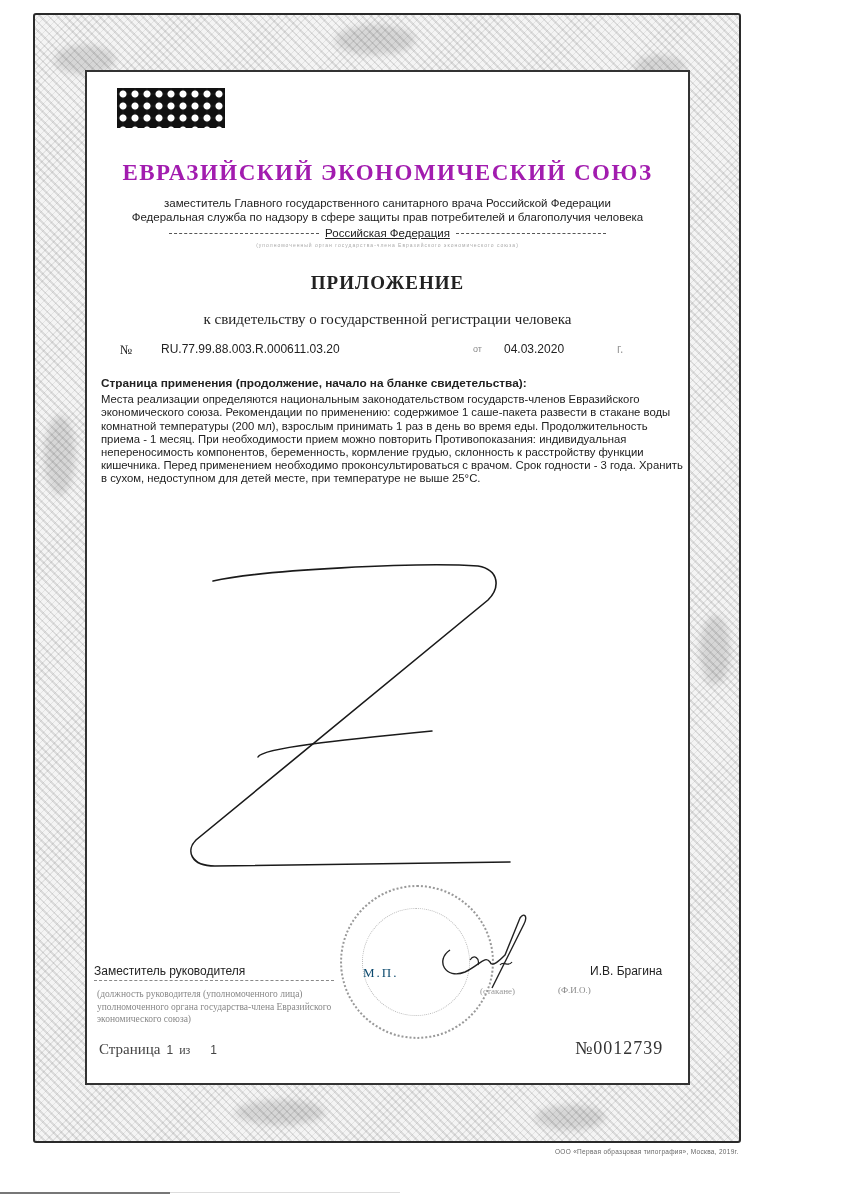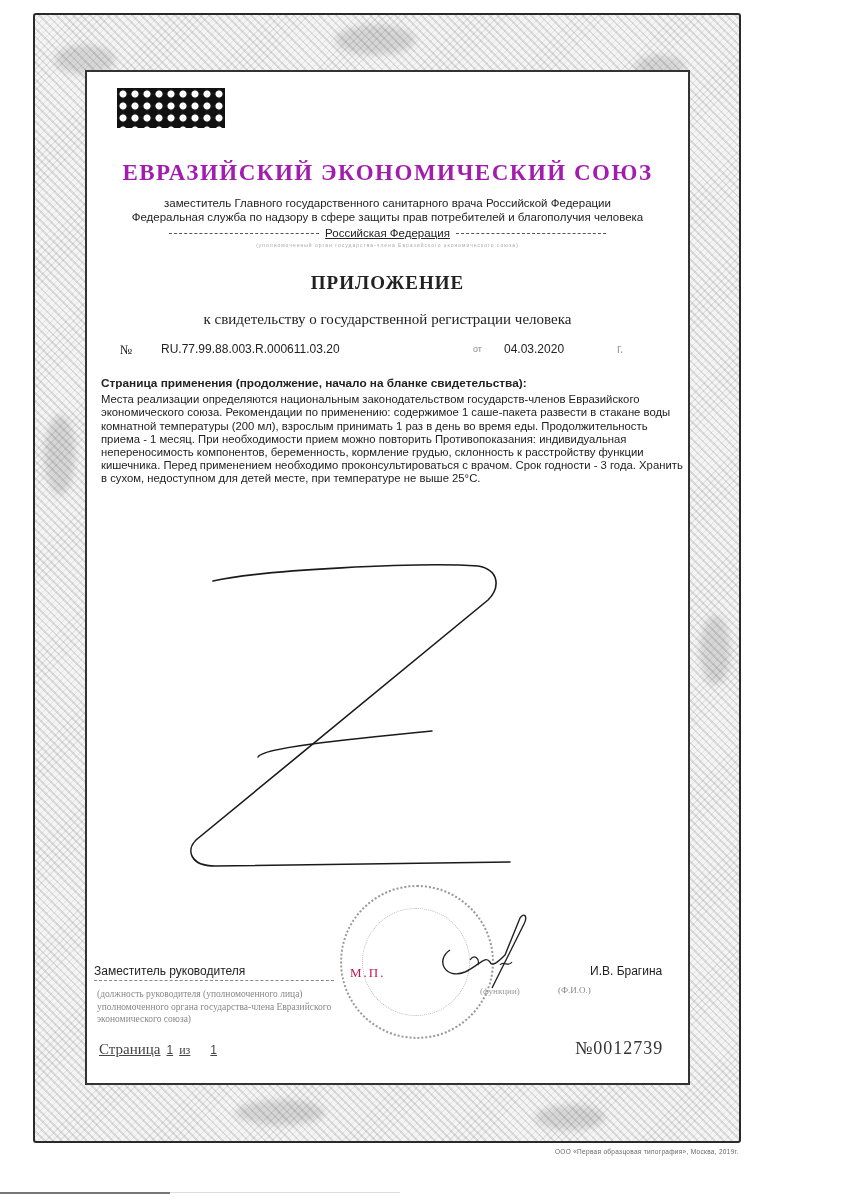--- a/index.html
+++ b/index.html
@@ -35,28 +35,28 @@
 
   .scope { position: absolute; left: 101px; top: 377px; width: 585px; font-size: 11.3px; line-height: 13.2px; color: #222; }
   .scope-heading { font-weight: bold; font-size: 11.8px; margin-bottom: 3px; }
 
   .z-mark { position: absolute; left: 0; top: 0; width: 849px; height: 1200px; pointer-events: none; }
 
   .stamp { position: absolute; left: 340px; top: 885px; width: 150px; height: 150px; border-radius: 50%; border: 2px dotted #999; }
   .stamp-inner { position: absolute; left: 362px; top: 908px; width: 106px; height: 106px; border-radius: 50%; border: 1px dotted #bbb; }
 
   .sig-role { position: absolute; left: 94px; top: 964px; font-size: 12px; color: #222; }
-  .sig-mp { position: absolute; left: 350px; top: 965px; font-family: "Liberation Serif", serif; font-size: 13px; color: #be185d; letter-spacing: 2px; }
+  .sig-mp { position: absolute; left: 363px; top: 965px; font-family: "Liberation Serif", serif; font-size: 13px; color: #0c4a6e; letter-spacing: 2px; }
   .sig-name { position: absolute; left: 590px; top: 964px; font-size: 12px; color: #222; }
   .sig-under { position: absolute; left: 94px; top: 980px; width: 240px; border-bottom: 1px dashed #888; }
   .sig-caption { position: absolute; left: 97px; top: 988px; width: 270px; font-family: "Liberation Serif", serif; font-size: 9.5px; line-height: 12.5px; color: #888; }
   .sig-cap-right { position: absolute; left: 558px; top: 985px; font-family: "Liberation Serif", serif; font-size: 9px; color: #888; }
   .sig-cap-mid { position: absolute; left: 480px; top: 986px; font-family: "Liberation Serif", serif; font-size: 9px; color: #999; }
 
-  .page-label { position: absolute; left: 99px; top: 1041px; font-family: "Liberation Serif", serif; font-size: 15px; color: #444; text-decoration: underline; }
+  .page-label { position: absolute; left: 99px; top: 1041px; font-family: "Liberation Serif", serif; font-size: 15px; color: #444; }
   .page-label span { margin-right: 6px; }
   .form-number { position: absolute; left: 575px; top: 1038px; font-family: "Liberation Serif", serif; font-size: 18px; color: #333; letter-spacing: 1px; }
 
   .printer { position: absolute; left: 555px; top: 1148px; font-size: 6.5px; color: #666; letter-spacing: 0.3px; }
   .bottom-rule { position: absolute; left: 0; top: 1192px; width: 170px; height: 2px; background: #777; }
   .bottom-rule2 { position: absolute; left: 170px; top: 1192px; width: 230px; height: 1px; background: #ddd; }
 </style>
 </head>
 <body>
 
@@ -109,21 +109,21 @@
 <svg style="position:absolute;left:430px;top:910px;" width="100" height="80">
   <path d="M20,40 C5,50 15,70 35,62 C50,55 55,45 60,52 C62,58 70,50 75,45 L90,8 C94,2 98,6 94,14 L62,78" fill="none" stroke="#222" stroke-width="1.4"></path>
   <path d="M40,50 C44,44 50,48 48,55 M70,55 C74,50 78,58 82,52" fill="none" stroke="#222" stroke-width="1.2"></path>
 </svg>
 
 <div class="sig-role">Заместитель руководителя</div>
 <div class="sig-under"></div>
 <div class="sig-mp">М.П.</div>
 <div class="sig-name">И.В. Брагина</div>
 <div class="sig-caption">(должность руководителя (уполномоченного лица) уполномоченного органа государства-члена Евразийского экономического союза)</div>
-<div class="sig-cap-mid">(функции)</div>
+<div class="sig-cap-mid">(стакане)</div>
 <div class="sig-cap-right">(Ф.И.О.)</div>
 
 <div class="page-label">
   <span>Страница</span><span style="font-family:'Liberation Sans',sans-serif;font-size:12px;">1</span><span style="font-size:12px;">из</span><span style="font-family:'Liberation Sans',sans-serif;font-size:12px;margin-left:14px;">1</span>
 </div>
 <div class="form-number">№0012739</div>
 
 <div class="printer">ООО «Первая образцовая типография», Москва, 2019г.</div>
 <div class="bottom-rule"></div>
 <div class="bottom-rule2"></div>

